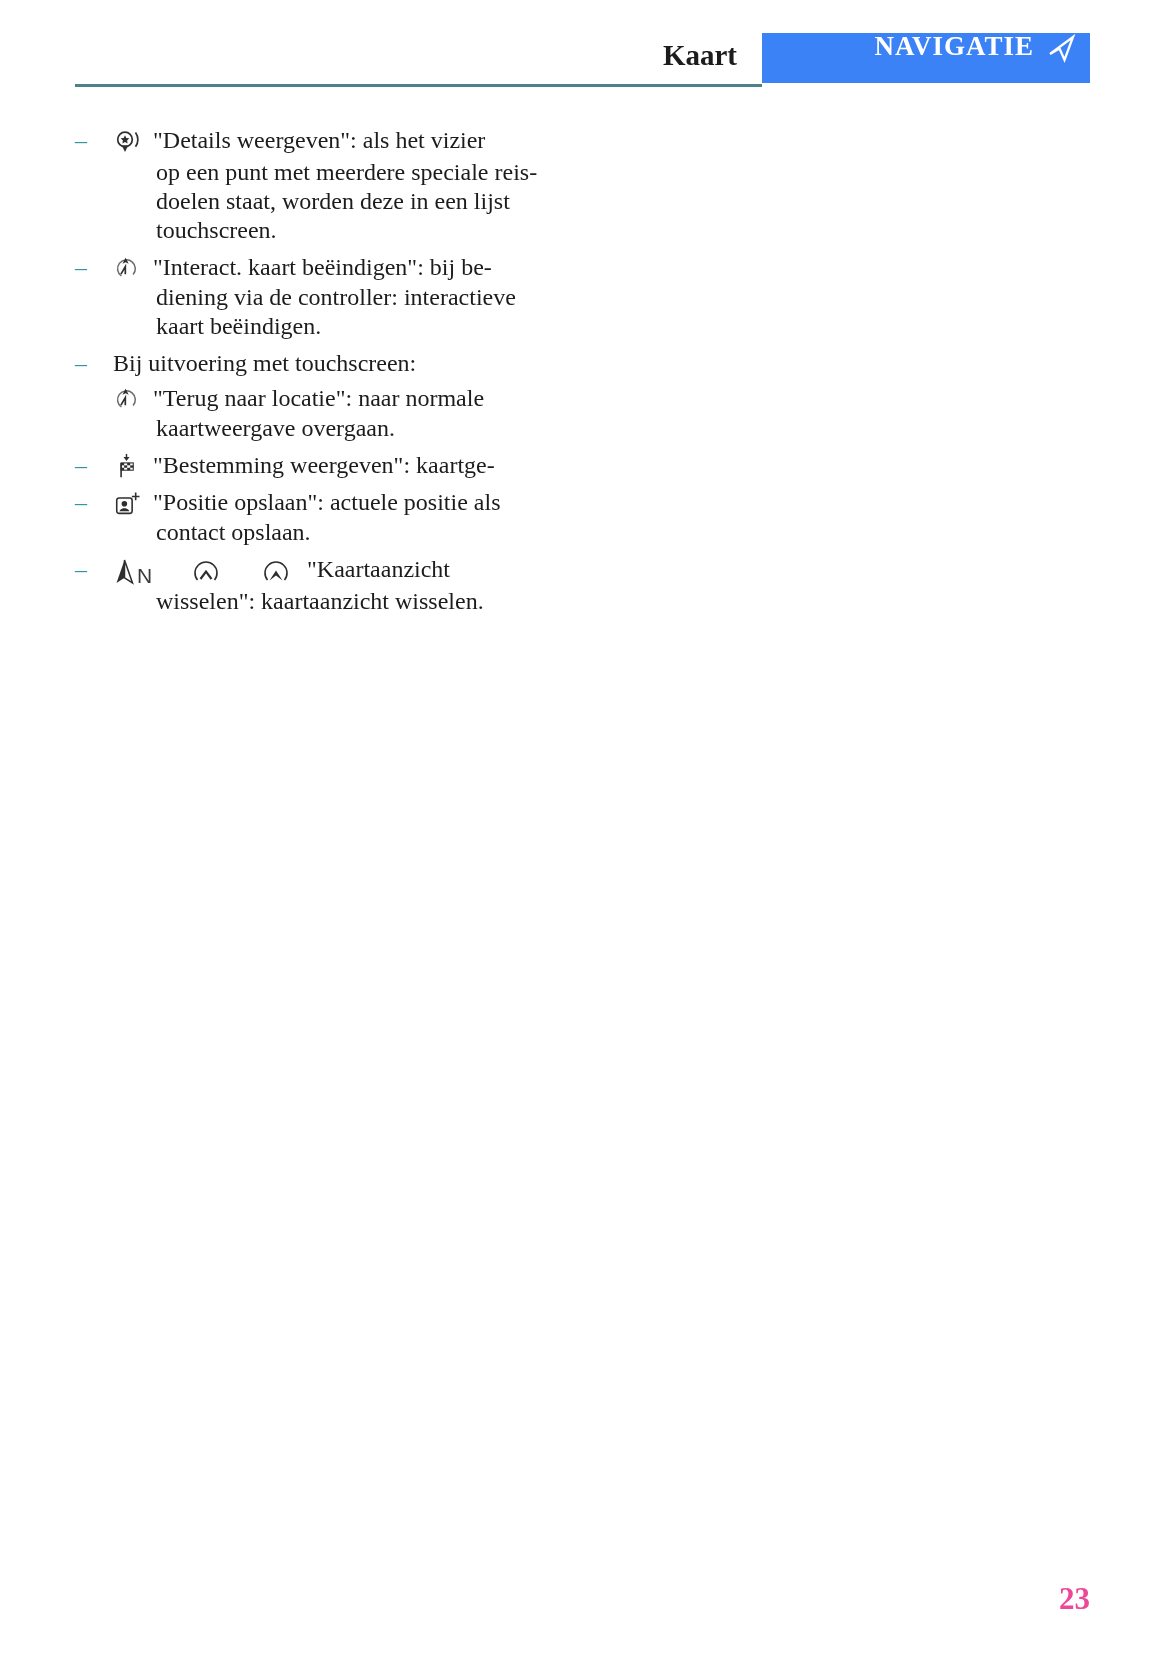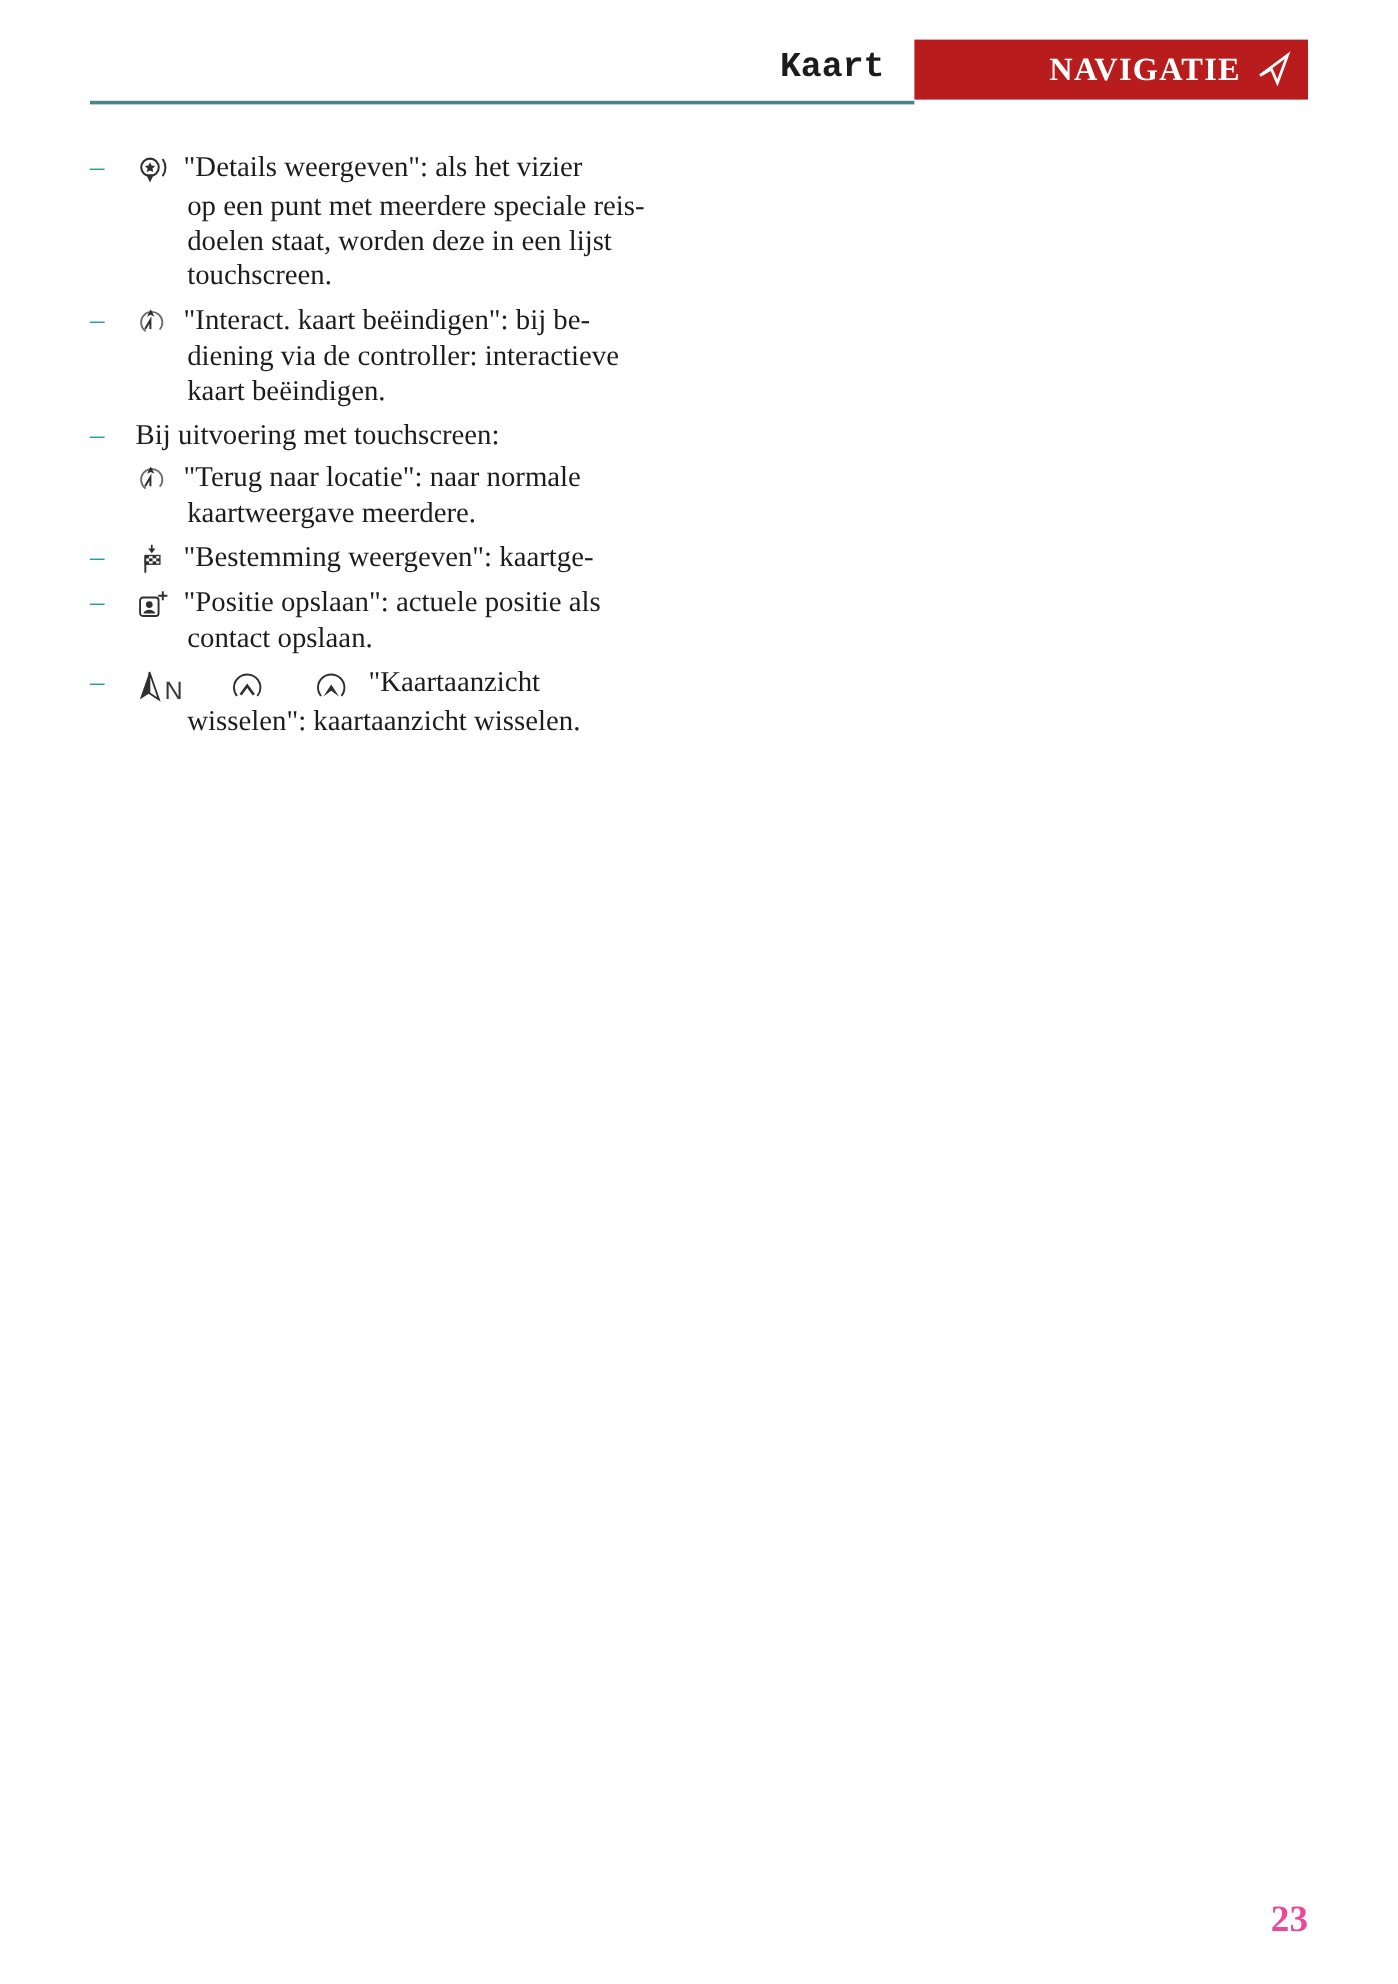--- a/index.html
+++ b/index.html
@@ -10,26 +10,25 @@
     font-family:"Liberation Serif","DejaVu Serif",serif;
     color:#1c1c1c;
     overflow:hidden;
   }
   
   .section-label{
     position:absolute;top:41px;left:0;width:737px;
     text-align:right;
     font-size:29px;font-weight:bold;color:#1c1c1c;
     line-height:1;
-    font-family:Liberation Mono, monospace;
   }
   .chapter-box{
     position:absolute;left:762px;top:33px;width:328px;height:50px;
-    background:#b91c1c;
-    display:flex;align-items:center;justify-content:flex-end;
+    background:#3b82f6;
+    display:flex;align-items:flex-start;justify-content:flex-end;
     padding-right:12px;box-sizing:border-box;gap:12px;
   }
   .chapter-label{
     color:#ffffff;font-size:27px;font-weight:bold;letter-spacing:1px;
     line-height:1;
   }
   .header-rule{
     position:absolute;left:75px;top:84px;width:687px;height:3px;
     background:#4e828a;
   }
@@ -120,21 +119,21 @@
         <div class="first">
           <span class="icon-slot">
             <svg viewBox="0 0 30 30" width="28" height="28">
               <path d="M9 22.5 A 9.5 9.5 0 1 1 21.5 21" fill="none" stroke="#6a6a6a" stroke-width="1.6"></path>
               <path d="M13.5 3 L16.8 9.5 L13.5 7.8 L10.2 9.5 Z" fill="#2f2f2f"></path>
               <path d="M8.5 20.5 L13.2 12.5 L13.2 20.5" fill="none" stroke="#2f2f2f" stroke-width="1.8" stroke-linejoin="miter"></path>
             </svg>
           </span>
           <span class="t">"Terug naar locatie": naar normale</span>
         </div>
-        <div class="cont">kaartweergave meerdere.</div>
+        <div class="cont">kaartweergave overgaan.</div>
       </div>
     </div>
 
     <div class="li">
       <span class="dash">–</span>
       <div class="first">
         <span class="icon-slot">
           <svg viewBox="0 0 30 30" width="27" height="27">
             <path d="M15 1 V5" stroke="#2f2f2f" stroke-width="1.6"></path>
             <path d="M11.6 4.5 L15 9 L18.4 4.5 Z" fill="#2f2f2f"></path>

